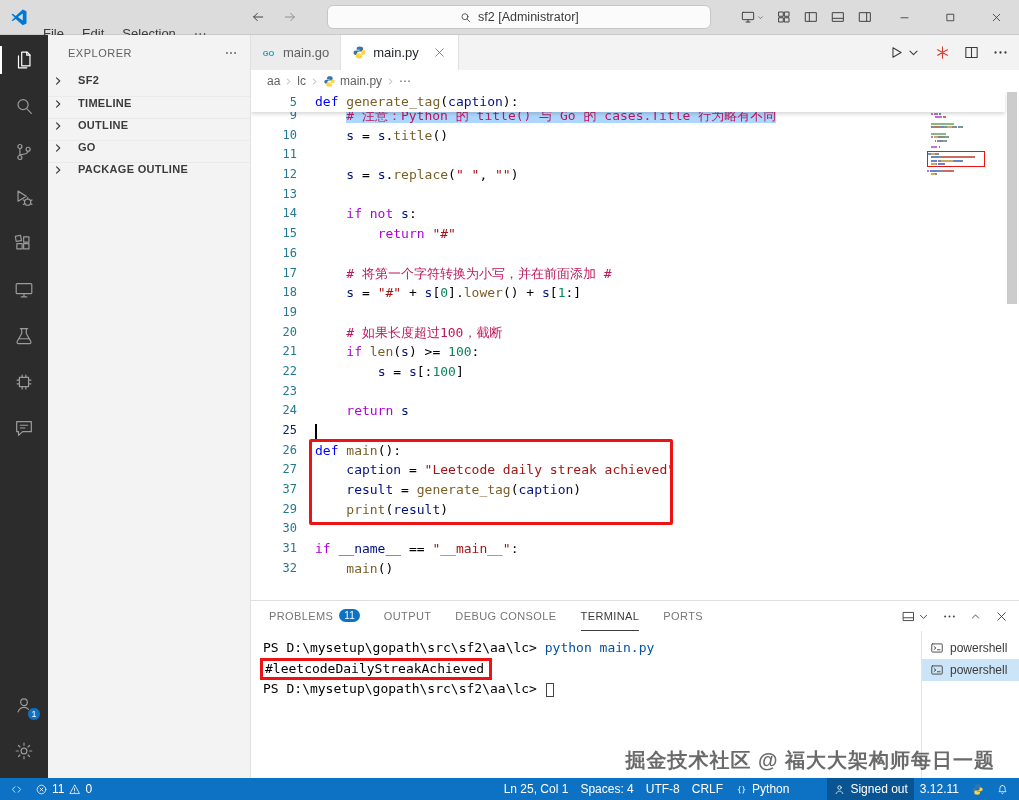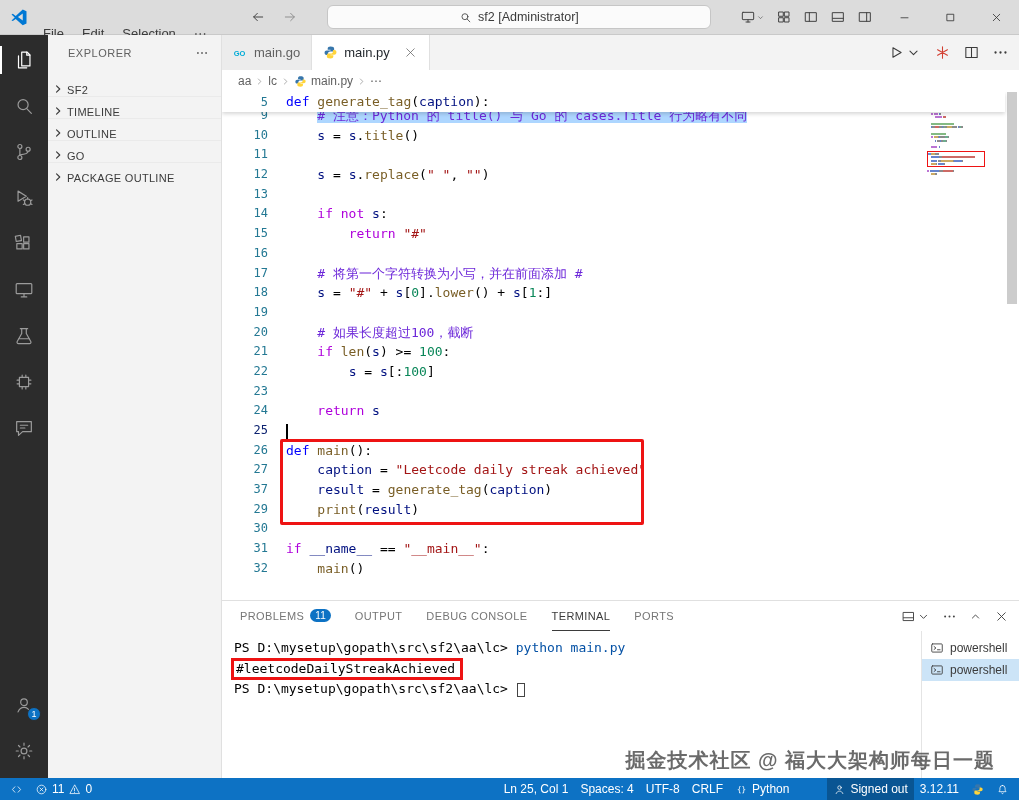--- a/index.html
+++ b/index.html
@@ -34,26 +34,26 @@
   .main{flex:1;display:flex;min-height:0;}
 
   .activitybar{width:48px;background:#2c2c2c;display:flex;flex-direction:column;align-items:center;padding:2px 0 4px;}
   .ab-item{width:48px;height:46px;display:flex;align-items:center;justify-content:center;color:#9b9b9b;position:relative;cursor:pointer;}
   .ab-item.active{color:#fff;}
   .ab-item.active::before{content:"";position:absolute;left:0;top:9px;bottom:9px;width:2px;background:#fff;}
   .ab-item .icon svg{width:22px;height:22px;stroke-width:1.3;}
   .ab-spacer{flex:1;}
   .ab-badge{position:absolute;right:7px;bottom:7px;background:var(--accent);color:#fff;font-size:9px;min-width:14px;height:14px;border-radius:7px;display:flex;align-items:center;justify-content:center;border:1px solid #2c2c2c;}
 
-  .sidebar{width:174px;background:#f3f3f3;border-right:1px solid #e0e0e0;display:flex;flex-direction:column;font-size:11px;}
+  .sidebar{width:203px;background:#f3f3f3;border-right:1px solid #e0e0e0;display:flex;flex-direction:column;font-size:11px;}
   .sb-header{height:35px;display:flex;align-items:center;padding:0 12px 0 20px;color:#616161;letter-spacing:.5px;}
   .hdr-more{margin-left:auto;color:#616161;cursor:pointer;}
   .hdr-more svg{width:14px;height:14px;}
   .sb-sections{margin-top:4px;}
-  .sb-section{height:22px;display:flex;align-items:flex-end;padding-left:3px;font-weight:400;color:#3b3b3b;cursor:pointer;border-top:1px solid #eaeaea;}
+  .sb-section{height:22px;display:flex;align-items:flex-start;padding-left:3px;font-weight:700;color:#3b3b3b;cursor:pointer;border-top:1px solid #eaeaea;gap:11px;}
   .sb-section:first-child{border-top:none;}
   .sec-chev svg{width:14px;height:14px;stroke-width:2;}
   .sb-label{margin-left:2px;letter-spacing:.3px;}
 
   .editor-zone{flex:1;display:flex;flex-direction:column;min-width:0;}
   .tabbar{height:35px;flex:0 0 35px;background:#f3f3f3;display:flex;align-items:stretch;}
   .tabs{display:flex;}
   .tab{display:flex;align-items:center;gap:6px;padding:0 11px;background:#ececec;color:#616161;border-right:1px solid #e0e0e0;font-size:13px;cursor:pointer;}
   .tab.active{background:#fff;color:#24292f;}
   .tab .icon svg{width:15px;height:15px;}
@@ -69,21 +69,21 @@
   .bc-ico svg{width:13px;height:13px;}
 
   .editor-body{flex:1;position:relative;background:#fff;min-height:0;overflow:hidden;font-family:"DejaVu Sans Mono",monospace;}
   .sticky{position:absolute;top:0;left:0;right:14px;height:20px;background:#fff;display:flex;z-index:4;box-shadow:0 2px 4px rgba(0,0,0,.16);line-height:20px;font-size:13px;white-space:pre;}
   .code-lines{position:absolute;top:14px;left:0;right:0;}
   .code-line{display:flex;height:19.7px;line-height:19.7px;font-size:13px;white-space:pre;}
   .gutter{flex:0 0 46px;text-align:right;color:#237893;font-size:12px;}
   .gutter.cur{color:#0b216f;}
   .code-text{padding-left:18px;white-space:pre;}
   .tk-kw{color:#0000ff;} .tk-ctrl{color:#af00db;} .tk-fn{color:#795e26;} .tk-var{color:#001080;}
-  .tk-str{color:#a31515;} .tk-com{color:#6d28d9;margin-top:18px;} .tk-num{color:#098658;} .tk-pln{color:#000;}
+  .tk-str{color:#a31515;} .tk-com{color:#be185d;margin-top:18px;} .tk-num{color:#098658;} .tk-pln{color:#000;}
   .tk-cmd{color:#0451a5;} .tk-sel{background:var(--selection);}
   .cursor{display:inline-block;width:1.5px;height:15px;background:#000;vertical-align:middle;}
   .minimap{position:absolute;top:4px;right:14px;width:78px;height:210px;}
   .minimap i{position:absolute;height:2.2px;display:block;opacity:.85;}
   .mm-annot{position:absolute;left:0;width:58px;height:16px;border:1px solid var(--annot);display:block;}
   .v-scroll{position:absolute;top:0;right:0;bottom:0;width:14px;}
   .v-thumb{position:absolute;top:0;left:2px;width:10px;height:212px;background:rgba(110,110,110,.35);}
   .annot{border:3px solid var(--annot);border-radius:2px;position:absolute;z-index:6;pointer-events:none;}
   .annot-editor{left:58px;top:347px;width:364px;height:86px;}
 

